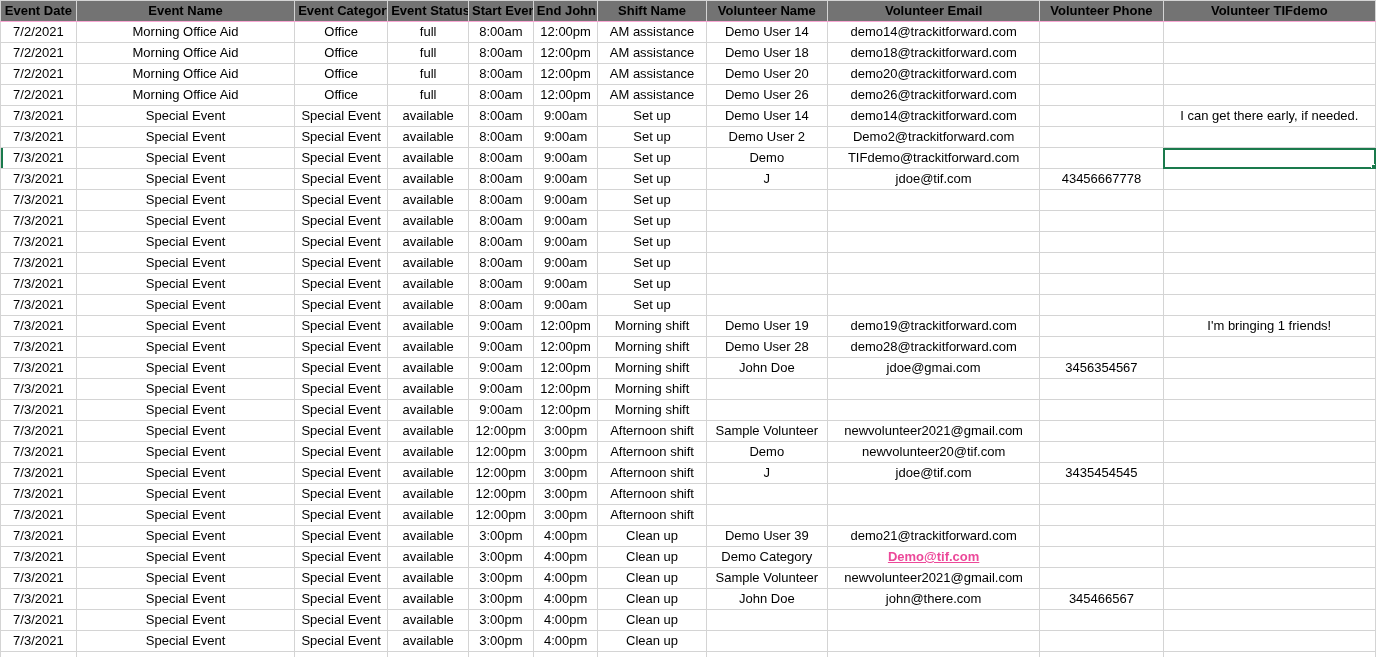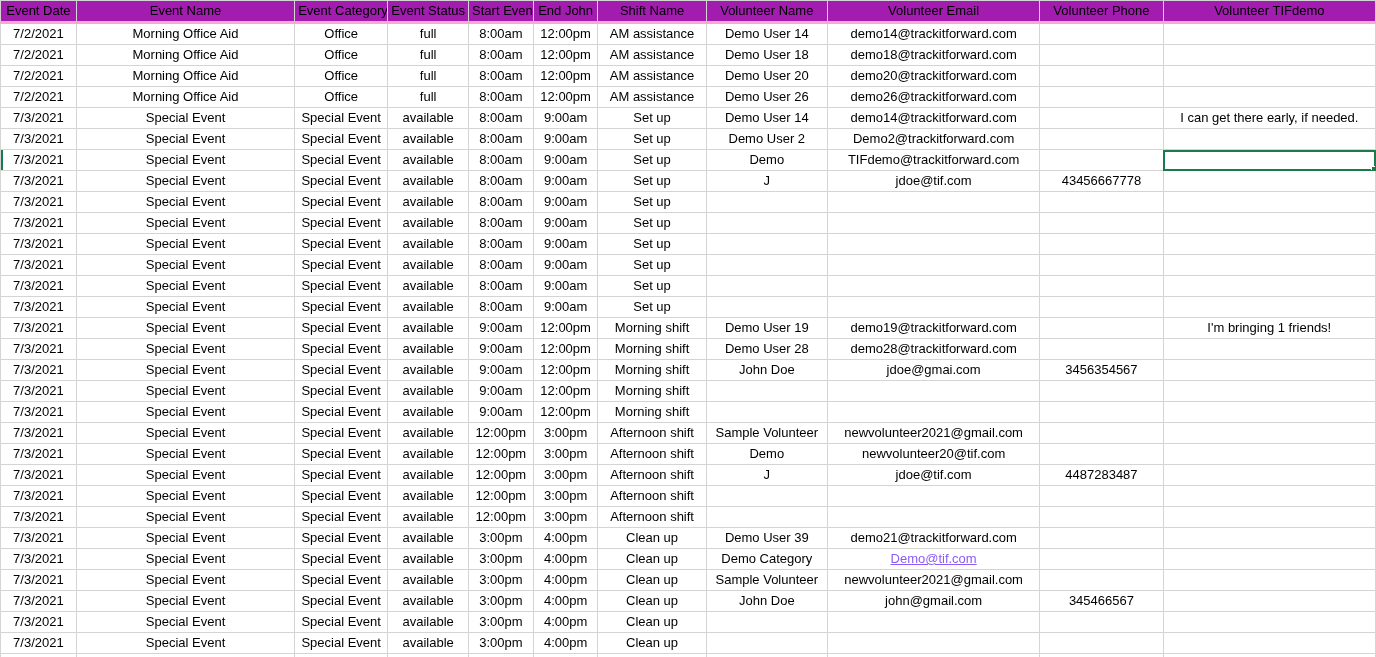--- a/index.html
+++ b/index.html
@@ -24,42 +24,43 @@
     border: 1px solid #d4d4d4;
     padding: 0 3px;
     height: 20px;
     line-height: 20px;
     overflow: hidden;
     white-space: nowrap;
     text-align: center;
     font-size: 13px;
   }
   table.sheet thead th {
-    font-weight: normal;
-    border-bottom: 3px solid #f9a8d4;
-    background: #a21caf;
+    font-weight: bold;
+    border-bottom: 1px solid #f9a8d4;
+    background: #737373;
     height: 20px;
     line-height: 20px;
   }
   
   col.c0 { width: 75px; }
   col.c1 { width: 216px; }
   col.c2 { width: 92px; }
   col.c3 { width: 80px; }
   col.c4 { width: 64px; }
   col.c5 { width: 64px; }
   col.c6 { width: 107px; }
   col.c7 { width: 120px; }
   col.c8 { width: 210px; }
   col.c9 { width: 122px; }
   col.c10 { width: 210px; }
 
   td.link-cell span.hyperlink {
-    color: #8b5cf6;
+    color: #ec4899;
     text-decoration: underline;
+    font-weight: bold;
   }
   td.selected {
     outline: 2px solid #1a7a4c;
     outline-offset: -2px;
     position: relative;
   }
   td.selected::after {
     content: "";
     position: absolute;
     right: -3px;
@@ -382,21 +383,21 @@
       <tr>
         <td>7/3/2021</td>
         <td>Special Event</td>
         <td>Special Event</td>
         <td>available</td>
         <td>12:00pm</td>
         <td>3:00pm</td>
         <td>Afternoon shift</td>
         <td>J</td>
         <td>jdoe@tif.com</td>
-        <td>4487283487</td>
+        <td>3435454545</td>
         <td></td>
       </tr>
       <tr>
         <td>7/3/2021</td>
         <td>Special Event</td>
         <td>Special Event</td>
         <td>available</td>
         <td>12:00pm</td>
         <td>3:00pm</td>
         <td>Afternoon shift</td>
@@ -459,21 +460,21 @@
       </tr>
       <tr>
         <td>7/3/2021</td>
         <td>Special Event</td>
         <td>Special Event</td>
         <td>available</td>
         <td>3:00pm</td>
         <td>4:00pm</td>
         <td>Clean up</td>
         <td>John Doe</td>
-        <td>john@gmail.com</td>
+        <td>john@there.com</td>
         <td>345466567</td>
         <td></td>
       </tr>
       <tr>
         <td>7/3/2021</td>
         <td>Special Event</td>
         <td>Special Event</td>
         <td>available</td>
         <td>3:00pm</td>
         <td>4:00pm</td>

